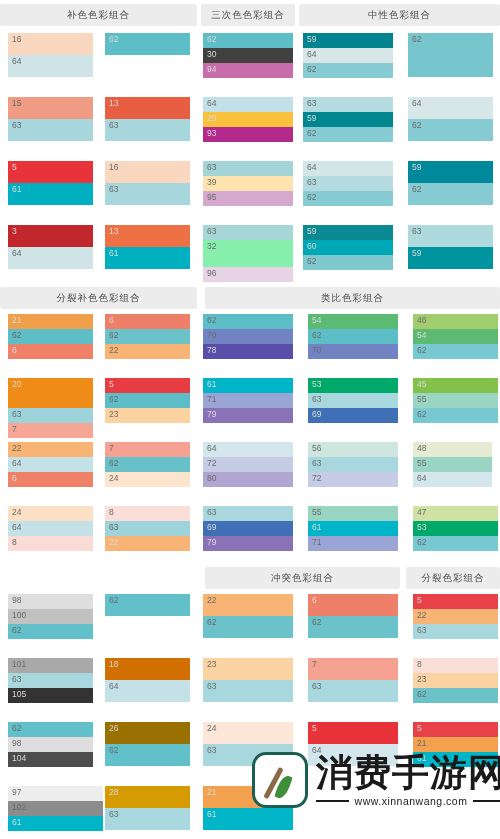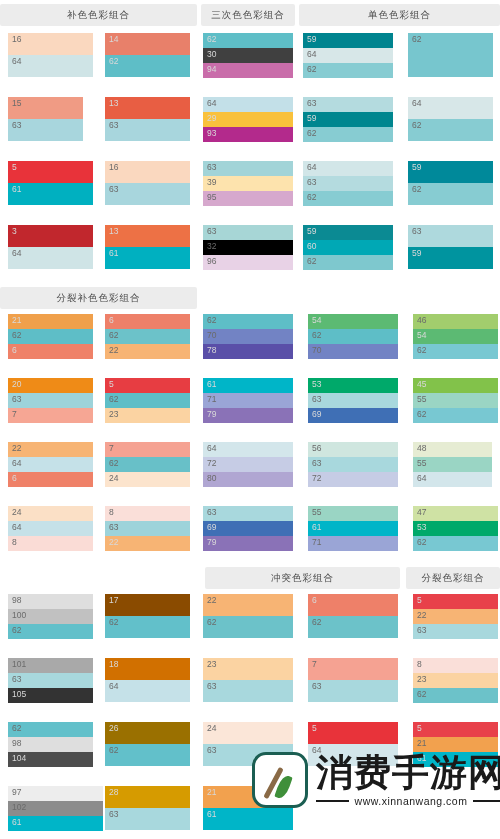--- a/index.html
+++ b/index.html
@@ -103,31 +103,31 @@
   .wm-url .txt{padding:0 6px;}
 </style>
 </head>
 <body>
 
 <div class="page">
   <div id="root">
       <div class="hdr-row" style="top: 4px;">
         <div class="hdr" style="left: 0px; width: 197px;">补色色彩组合</div>
         <div class="hdr" style="left: 201px; width: 94px;">三次色色彩组合</div>
-        <div class="hdr" style="left: 299px; width: 201px;">单色色彩组合</div>
+        <div class="hdr" style="left: 299px; width: 201px;">中性色彩组合</div>
       </div>
       <div class="card" style="left: 8px; top: 33px; width: 85px;">
         <div class="band" style="height: 22px; background: rgb(250, 216, 191);">
           <span>16</span>
         </div>
         <div class="band" style="height: 22px; background: rgb(207, 228, 230);">
           <span>64</span>
         </div>
       </div>
-      <div class="card" style="left: 8px; top: 97px; width: 75px;">
+      <div class="card" style="left: 8px; top: 97px; width: 85px;">
         <div class="band" style="height: 22px; background: rgb(240, 155, 132);">
           <span>15</span>
         </div>
         <div class="band" style="height: 22px; background: rgb(168, 214, 221);">
           <span>63</span>
         </div>
       </div>
       <div class="card" style="left: 8px; top: 161px; width: 85px;">
         <div class="band dark" style="height: 22px; background: rgb(232, 51, 58);">
           <span>5</span>
@@ -138,23 +138,20 @@
       </div>
       <div class="card" style="left: 8px; top: 225px; width: 85px;">
         <div class="band dark" style="height: 22px; background: rgb(193, 39, 45);">
           <span>3</span>
         </div>
         <div class="band" style="height: 22px; background: rgb(207, 228, 230);">
           <span>64</span>
         </div>
       </div>
       <div class="card" style="left: 105px; top: 33px; width: 85px;">
-        <div class="band dark" style="height: 22px; background: rgb(232, 128, 106);">
-          <span>14</span>
-        </div>
         <div class="band dark" style="height: 22px; background: rgb(94, 190, 199);">
           <span>62</span>
         </div>
       </div>
       <div class="card" style="left: 105px; top: 97px; width: 85px;">
         <div class="band dark" style="height: 22px; background: rgb(232, 94, 67);">
           <span>13</span>
         </div>
         <div class="band" style="height: 22px; background: rgb(168, 214, 221);">
           <span>63</span>
@@ -206,21 +203,21 @@
           <span>39</span>
         </div>
         <div class="band" style="height: 15px; background: rgb(214, 168, 205);">
           <span>95</span>
         </div>
       </div>
       <div class="card" style="left: 203px; top: 225px; width: 90px;">
         <div class="band" style="height: 15px; background: rgb(167, 214, 214);">
           <span>63</span>
         </div>
-        <div class="band" style="height: 15px; background: #000000;">
+        <div class="band" style="height: 27px; background: #86efac;">
           <span>32</span>
         </div>
         <div class="band" style="height: 15px; background: rgb(232, 210, 230);">
           <span>96</span>
         </div>
       </div>
       <div class="card" style="left: 303px; top: 33px; width: 90px;">
         <div class="band dark" style="height: 15px; background: rgb(0, 132, 143);">
           <span>59</span>
         </div>
@@ -288,34 +285,35 @@
       <div class="card" style="left: 408px; top: 225px; width: 85px;">
         <div class="band" style="height: 22px; background: rgb(174, 217, 221);">
           <span>63</span>
         </div>
         <div class="band dark" style="height: 22px; background: rgb(0, 148, 159);">
           <span>59</span>
         </div>
       </div>
       <div class="hdr-row" style="top: 287px;">
         <div class="hdr" style="left: 0px; width: 197px;">分裂补色色彩组合</div>
+        <div class="hdr" style="left: 205px; width: 295px;">类比色彩组合</div>
       </div>
       <div class="card" style="left: 8px; top: 314px; width: 85px;">
         <div class="band dark" style="height: 15px; background: rgb(240, 160, 75);">
           <span>21</span>
         </div>
         <div class="band" style="height: 15px; background: rgb(94, 190, 199);">
           <span>62</span>
         </div>
         <div class="band dark" style="height: 15px; background: rgb(239, 129, 104);">
           <span>6</span>
         </div>
       </div>
       <div class="card" style="left: 8px; top: 378px; width: 85px;">
-        <div class="band dark" style="height: 15px; background: rgb(239, 139, 23);">
+        <div class="band dark" style="height: 30px; background: rgb(239, 139, 23);">
           <span>20</span>
         </div>
         <div class="band" style="height: 15px; background: rgb(157, 211, 218);">
           <span>63</span>
         </div>
         <div class="band" style="height: 15px; background: rgb(246, 166, 148);">
           <span>7</span>
         </div>
       </div>
       <div class="card" style="left: 8px; top: 442px; width: 85px;">
@@ -558,23 +556,20 @@
           <span>97</span>
         </div>
         <div class="band" style="height: 15px; background: rgb(140, 140, 140);">
           <span>102</span>
         </div>
         <div class="band dark" style="height: 15px; background: rgb(0, 181, 200);">
           <span>61</span>
         </div>
       </div>
       <div class="card" style="left: 105px; top: 594px; width: 85px;">
-        <div class="band dark" style="height: 22px; background: rgb(138, 75, 0);">
-          <span>17</span>
-        </div>
         <div class="band" style="height: 22px; background: rgb(98, 192, 202);">
           <span>62</span>
         </div>
       </div>
       <div class="card" style="left: 105px; top: 658px; width: 85px;">
         <div class="band dark" style="height: 22px; background: rgb(209, 112, 0);">
           <span>18</span>
         </div>
         <div class="band" style="height: 22px; background: rgb(197, 225, 232);">
           <span>64</span>

